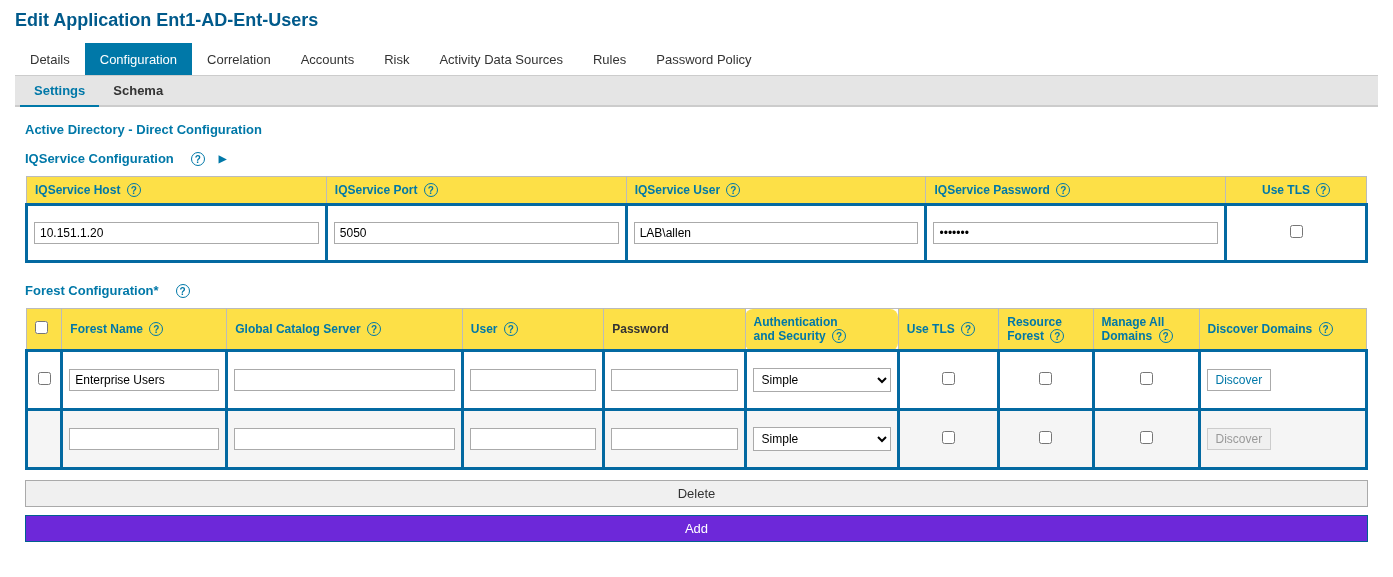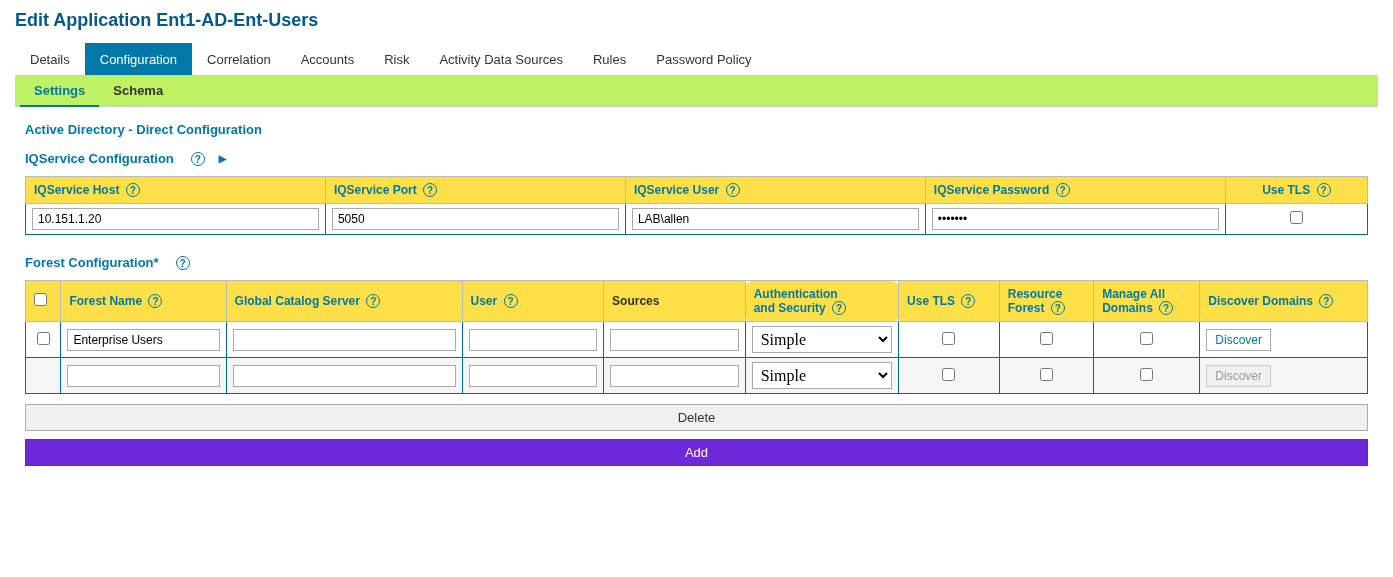--- a/index.html
+++ b/index.html
@@ -8,60 +8,59 @@
     .page-container { padding: 10px 15px; }
     
     .page-title { color: #005a8b; font-size: 18px; font-weight: bold; margin-bottom: 12px; }
     
     
     .main-tabs { display: flex; align-items: center; border-bottom: 1px solid #ccc; margin-bottom: 0; }
     .main-tab { padding: 8px 14px; cursor: pointer; font-size: 13px; color: #333; border: 1px solid transparent; border-bottom: none; background: transparent; white-space: nowrap; }
     .main-tab.active { background: #0078a8; color: #fff; border-color: #0078a8; }
     
     
-    .sub-tabs { display: flex; align-items: center; background: #bef264; border-bottom: 2px solid #ccc; padding: 0 5px; }
+    .sub-tabs { display: flex; align-items: center; background: #e5e5e5; border-bottom: 2px solid #ccc; padding: 0 5px; }
     .sub-tab { padding: 7px 14px; cursor: pointer; font-size: 13px; color: #333; font-weight: bold; }
     .sub-tab.active { color: #0078a8; border-bottom: 2px solid #0078a8; margin-bottom: -2px; }
     
     
     .content-area { padding: 15px 10px; }
     
     .section-title { color: #0078a8; font-weight: bold; font-size: 13px; margin-bottom: 14px; }
     
     .subsection-title { color: #0078a8; font-size: 13px; font-weight: bold; margin-bottom: 10px; cursor: pointer; display: flex; align-items: center; gap: 14px; }
     
     
     .data-table { width: 100%; border-collapse: collapse; margin-bottom: 5px; }
     .data-table th { background: #fde047; border: 1px solid #bbb; padding: 6px 8px; text-align: left; font-size: 12px; font-weight: bold; color: #333; white-space: nowrap; }
-    .data-table td { border: 1px solid #0369a1; padding: 4px 6px; vertical-align: middle; }
+    .data-table td { border: 3px solid #0369a1; padding: 16px 6px; vertical-align: middle; }
     .data-table tr:nth-child(even) td { background: #f5f5f5; }
     .data-table tr:nth-child(odd) td { background: #fff; }
     
     .th-link { color: #0078a8; cursor: pointer; font-weight: bold; }
     
     input[type="text"], input[type="password"] {
       border: 1px solid #aaa;
       padding: 3px 5px;
       font-size: 12px;
       width: 100%;
       background: #fff;
     }
     
     input[type="checkbox"] {
       cursor: pointer;
     }
     
     select {
       border: 1px solid #aaa;
       padding: 3px 4px;
-      font-size: 16px;
+      font-size: 12px;
       background: #fff;
       cursor: pointer;
       width: 100%;
-      font-family: Liberation Serif, serif;
     }
     
     .section-gap { margin-bottom: 20px; }
     
     
     .btn { padding: 5px 14px; font-size: 13px; cursor: pointer; border: 1px solid #aaa; }
     .btn-default { background: #f0f0f0; color: #333; }
     .btn-primary { background: #6d28d9; color: #fff; border-color: #006090; }
     
     .btn-row { display: flex; gap: 8px; margin-top: 10px; flex-direction: column; }
@@ -187,21 +186,21 @@
               </th>
               <th class="col-global-catalog">
                 <span class="th-link">Global Catalog Server</span>
                 <span class="info-icon">?</span>
               </th>
               <th class="col-user">
                 <span class="th-link">User</span>
                 <span class="info-icon">?</span>
               </th>
               <th class="col-password">
-                <span>Sources</span>
+                <span>Password</span>
               </th>
               <th class="col-auth">
                 <span class="th-link">Authentication<br>and Security</span>
                 <span class="info-icon">?</span>
               </th>
               <th class="col-use-tls">
                 <span class="th-link">Use TLS</span>
                 <span class="info-icon">?</span>
               </th>
               <th class="col-resource-forest">

